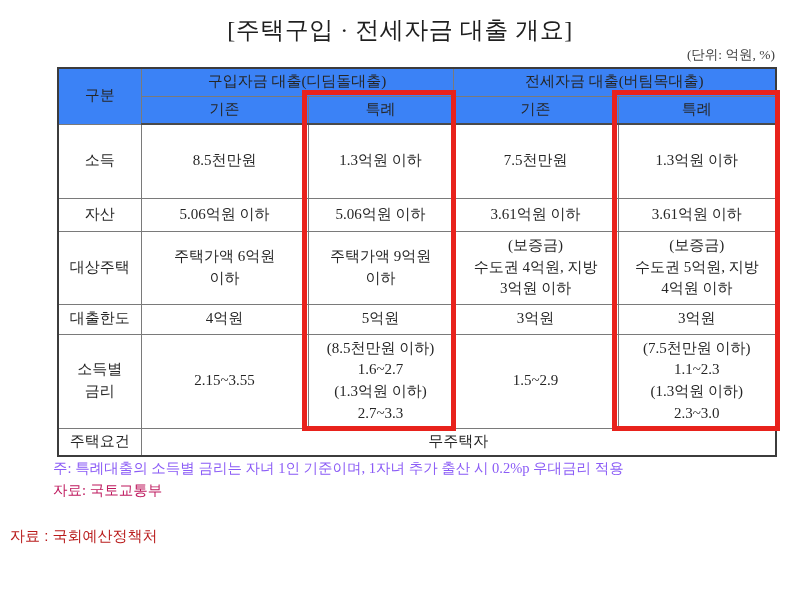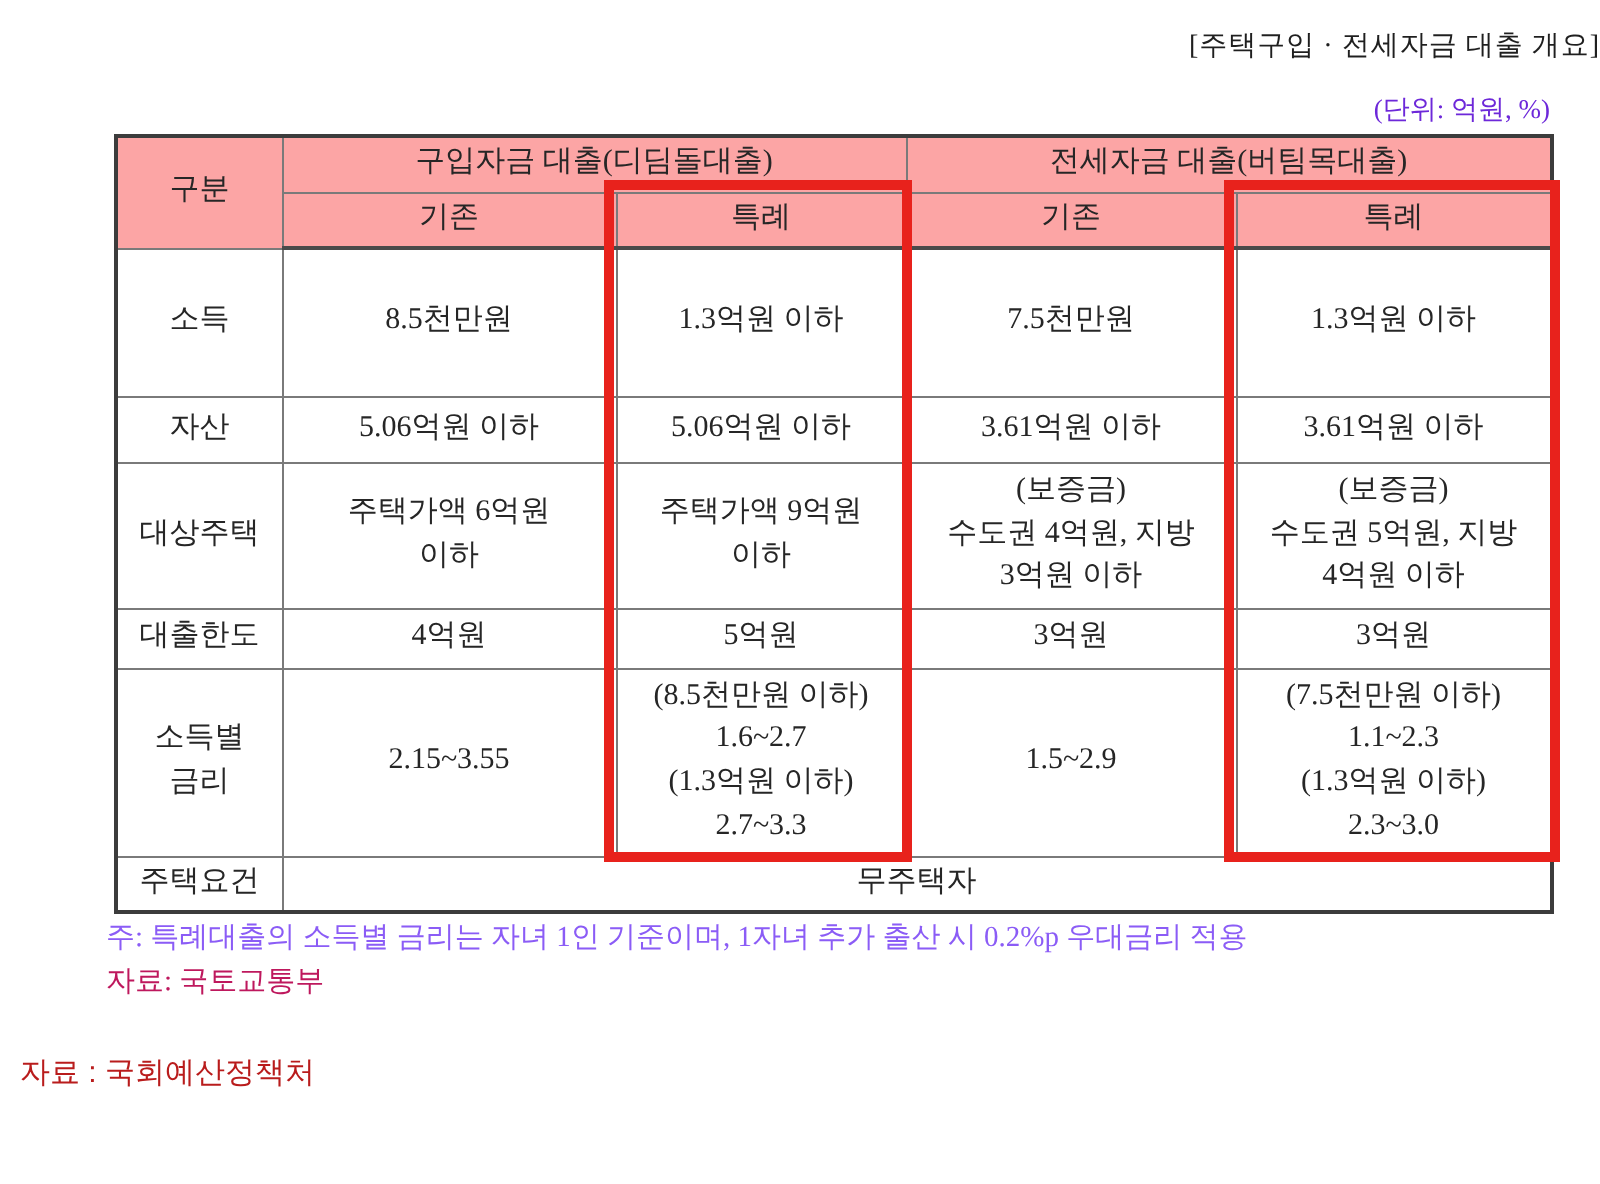--- a/index.html
+++ b/index.html
@@ -2,36 +2,36 @@
 <html><head>
 <meta charset="utf-8">
 <style>
   * { margin:0; padding:0; box-sizing:border-box; }
   body { background:#ffffff; }
   .page {
     position:relative; width:800px; height:592px; background:#ffffff;
     font-family:"Liberation Serif","DejaVu Serif",serif; color:#2a2a2a; overflow:hidden;
   }
   .title {
-    position:absolute; top:14px; left:0; width:100%; text-align:right;
-    font-size:14px; letter-spacing:0.5px; color:#1f1f1f;
+    position:absolute; top:14px; left:0; width:100%; text-align:center;
+    font-size:24px; letter-spacing:0.5px; color:#1f1f1f;
   }
   .unit-note {
-    position:absolute; top:46px; right:25px; font-size:13.5px; color:#6d28d9;
+    position:absolute; top:46px; right:25px; font-size:13.5px; color:#404040;
   }
   table.loan-table {
     position:absolute; top:67px; left:57px; width:718px;
     border-collapse:collapse; table-layout:fixed; text-align:center;
     font-size:15px; color:#262626; border:2px solid #3c3c3c;
   }
   table.loan-table td {
     border:1px solid #7a7a7a; padding:1px 2px; vertical-align:middle;
     white-space:pre-line; line-height:1.45;
   }
-  tr.h1 td, tr.h2 td { background:#fca5a5; }
+  tr.h1 td, tr.h2 td { background:#3b82f6; }
   tr.h1 { height:28px; }
   tr.h2 { height:28px; }
   tr.h2 td { border-bottom:2px solid #4a4a4a; }
   td.corner { border-bottom:2px solid #4a4a4a;margin-left:16px; }
   tr.r-income  { height:74px; }
   tr.r-asset   { height:33px; }
   tr.r-target  { height:73px; }
   tr.r-limit   { height:30px;margin-top:44px; }
   tr.r-rate    { height:94px; }
   tr.r-req     { height:28px;margin-top:48px; }

